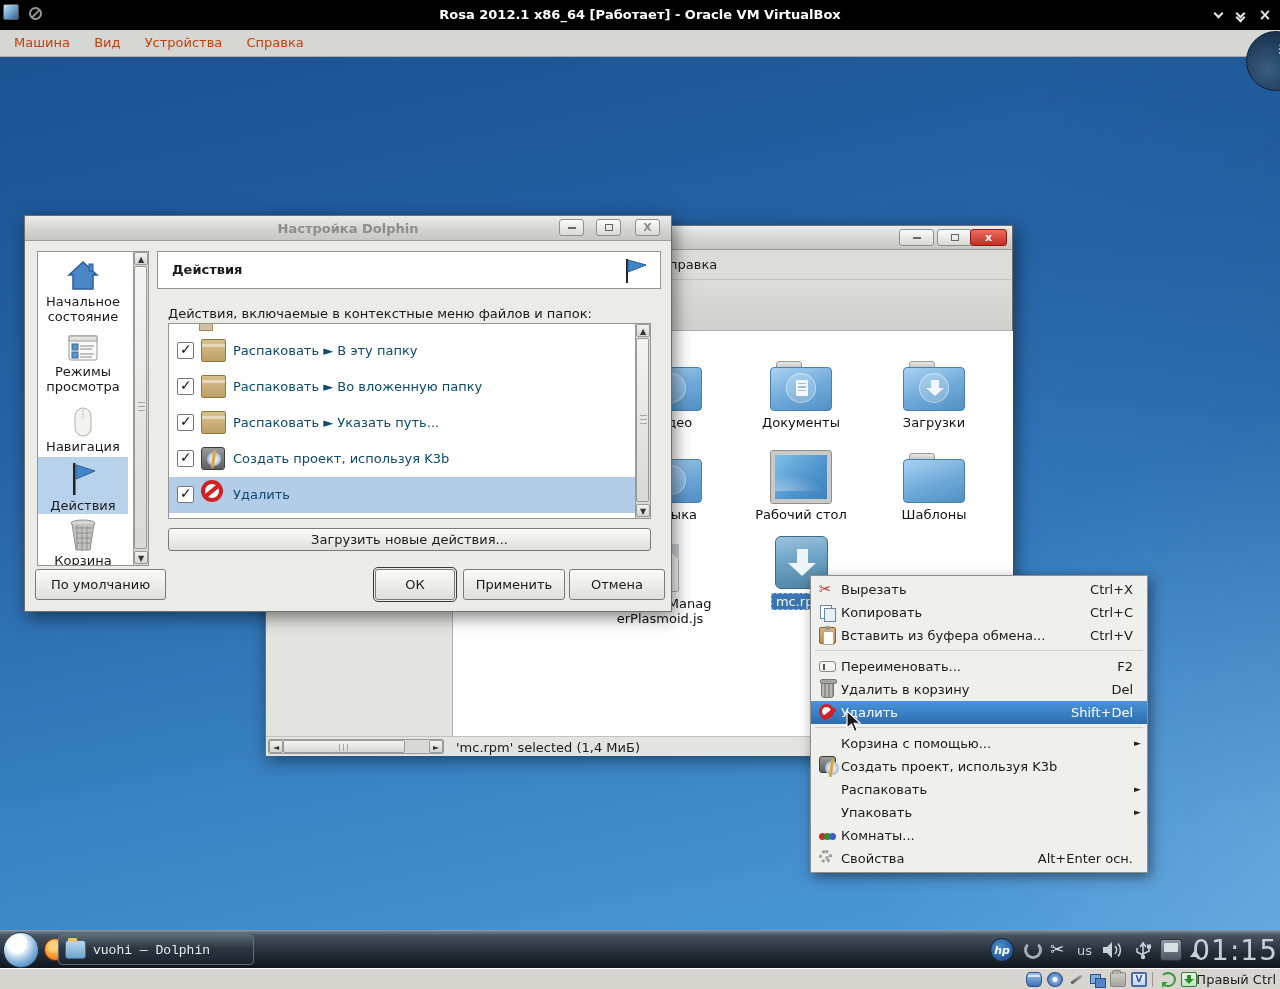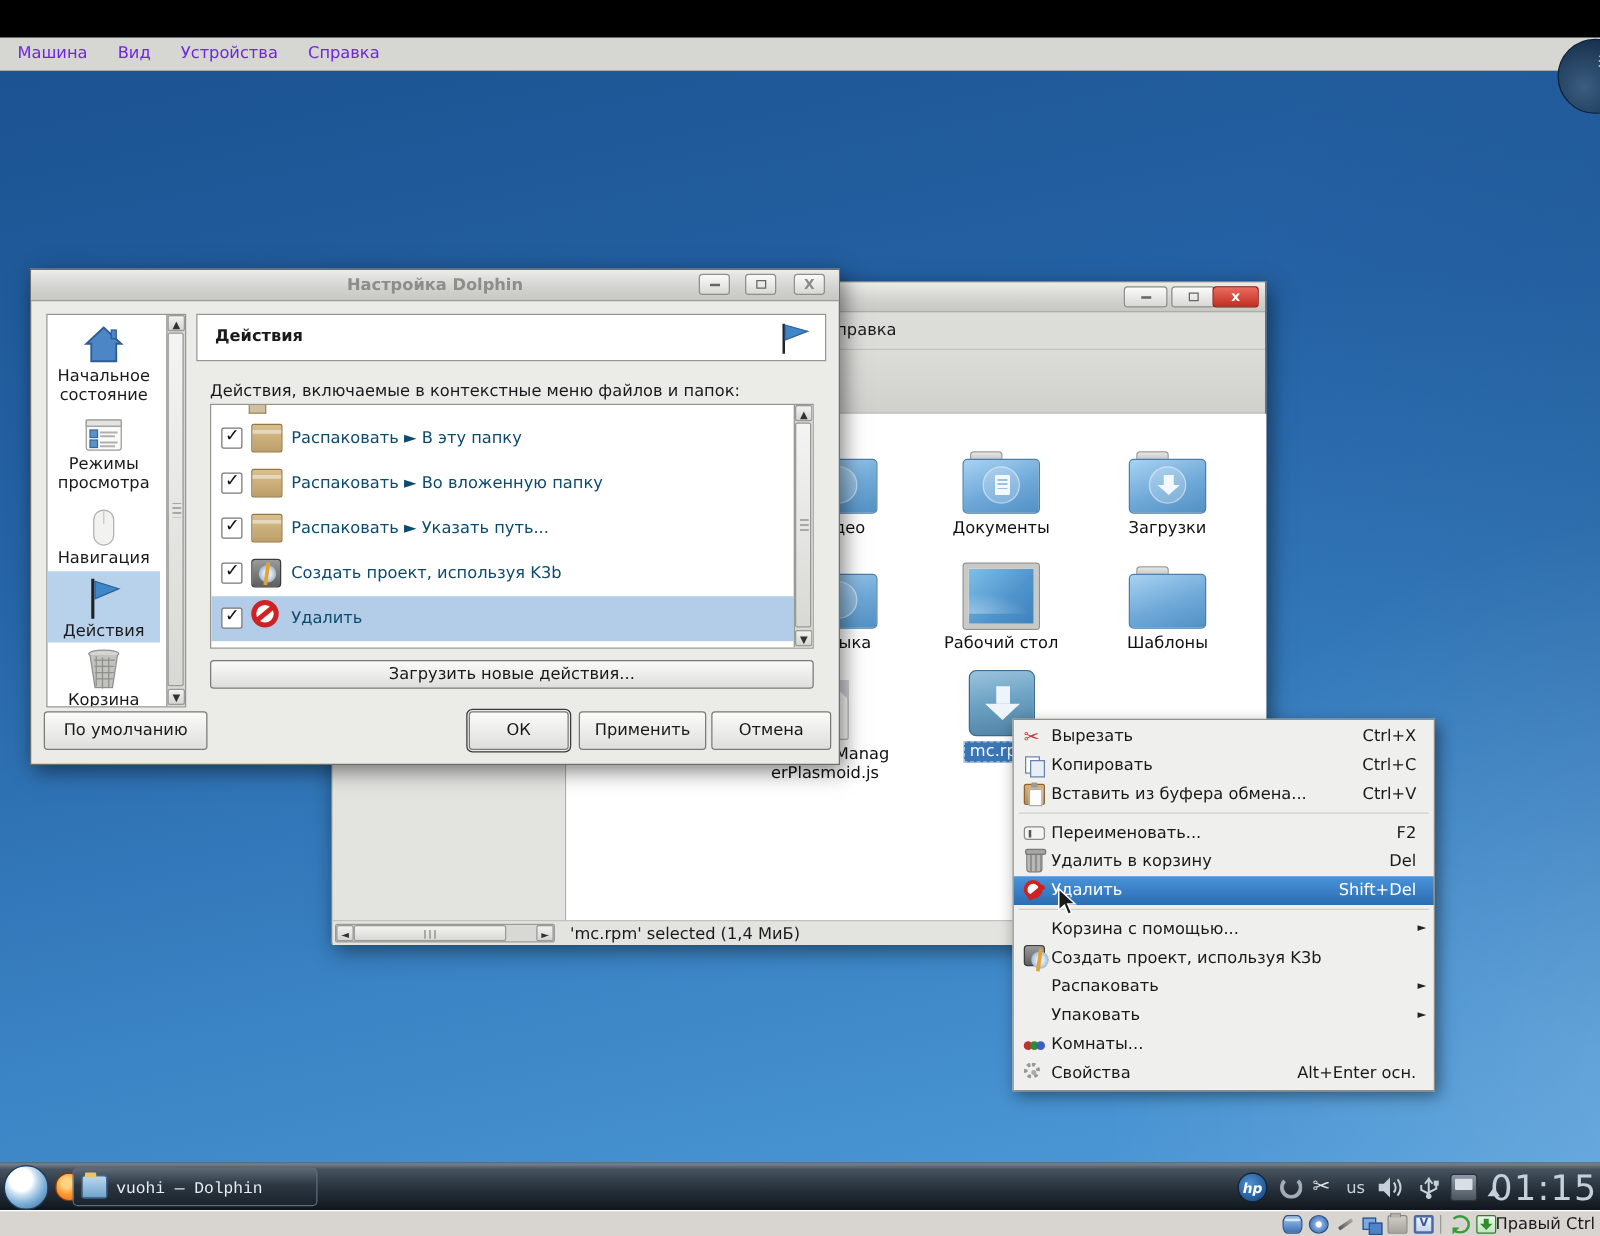--- a/index.html
+++ b/index.html
@@ -12,21 +12,21 @@
   .vbox-title { position:absolute; left:0; right:0; top:7px; text-align:center; font-weight:bold; font-size:13px; color:#fff; }
   .vbx-appicon { position:absolute; left:3px; top:4px; width:16px; height:16px; border-radius:2px;
     background:linear-gradient(135deg,#cfe3f2 0%,#7fb0d8 40%,#35618f 100%); border:1px solid #555; }
   .vbx-circle { position:absolute; left:29px; top:7px; width:13px; height:13px; border:2px solid #9a9a9a; border-radius:50%; }
   .vbx-circle::after { content:""; position:absolute; left:-1px; top:4px; width:11px; height:2px; background:#9a9a9a; transform:rotate(-45deg); }
   .tb-ctl { position:absolute; top:6px; width:18px; height:18px; cursor:default; }
   .chev { position:absolute; left:5px; top:4px; width:7px; height:7px; border-right:2px solid #e8e8e8; border-bottom:2px solid #e8e8e8; transform:rotate(45deg); }
   .chev.c2 { top:8px; }
   .xglyph { color:#e8e8e8; font-size:15px; font-weight:bold; line-height:18px; text-align:center; width:18px; display:block; }
 
-  .vbox-menubar { position:absolute; left:0; top:30px; width:1280px; height:27px; background:#d6d6d3; border-bottom:1px solid #a9a9a6; color:#6d28d9; }
+  .vbox-menubar { position:absolute; left:0; top:30px; width:1280px; height:27px; background:#d6d6d3; border-bottom:1px solid #a9a9a6; color:#c2410c; }
   .vbox-menubar span { display:inline-block; padding:5px 10px 0 10px; font-size:13px; }
 
   .vbox-statusbar { position:absolute; left:0; top:968px; width:1280px; height:21px; background:#d8d5d0; border-top:1px solid #fff; color:#1a1a1a; }
   .sb-ic { position:absolute; top:3px; width:16px; height:15px; }
   .hd-ic { background:linear-gradient(#9fc4ea,#3f71b5); border:1px solid #2c5388; border-radius:4px/6px; }
   .hd-ic::after{content:"";position:absolute;left:1px;top:2px;width:12px;height:2px;background:rgba(255,255,255,.7);border-radius:2px;}
   .cd-ic { border-radius:50%; background:radial-gradient(circle at 50% 50%, #fff 0 2px, #7fa9dd 3px, #3b6cb0 90%); border:1px solid #2c5388;}
   .pen-ic::after { content:""; position:absolute; left:2px; top:6px; width:13px; height:3px; background:linear-gradient(90deg,#555,#aaa); transform:rotate(-35deg); border-radius:1px;}
   .win-ic::before { content:""; position:absolute; left:1px; top:2px; width:9px; height:8px; background:#7fa9dd; border:1px solid #2c5388;}
   .win-ic::after { content:""; position:absolute; left:6px; top:6px; width:9px; height:8px; background:#4f82c6; border:1px solid #2c5388;}
@@ -179,20 +179,35 @@
   .klip-ic { position:absolute; left:1050px; top:8px; color:#dfe6ec; font-size:17px; }
   .kbd-ic { left:1077px; top:12px; font-size:13px; }
   .arrowup-ic { position:absolute; left:1190px; top:14px; width:0; height:0; border:5px solid transparent; border-bottom:7px solid #c6d0d9; }
   .clock { position:absolute; right:2px; top:3px; font-size:28px; color:#c6d0d9; letter-spacing:1px; }
 </style>
 </head>
 <body>
 
 <div id="screen">
 
+  <div class="vbox-titlebar">
+    <div class="vbx-appicon"></div>
+    <div class="vbx-circle"></div>
+    <div class="vbox-title">Rosa 2012.1 x86_64 [Работает] - Oracle VM VirtualBox</div>
+    <div class="tb-ctl" style="right:52px;">
+        <span class="chev"></span>
+      </div>
+    <div class="tb-ctl" style="right:30px;">
+        <span class="chev"></span>
+        <span class="chev c2"></span>
+      </div>
+    <div class="tb-ctl" style="right:6px;">
+        <span class="xglyph">×</span>
+      </div>
+  </div>
 
   <div class="vbox-menubar">
     <span style="margin-left:4px;">Машина</span>
     <span>Вид</span>
     <span>Устройства</span>
     <span>Справка</span>
   </div>
 
   <div class="desktop">
     <div class="cashew">

